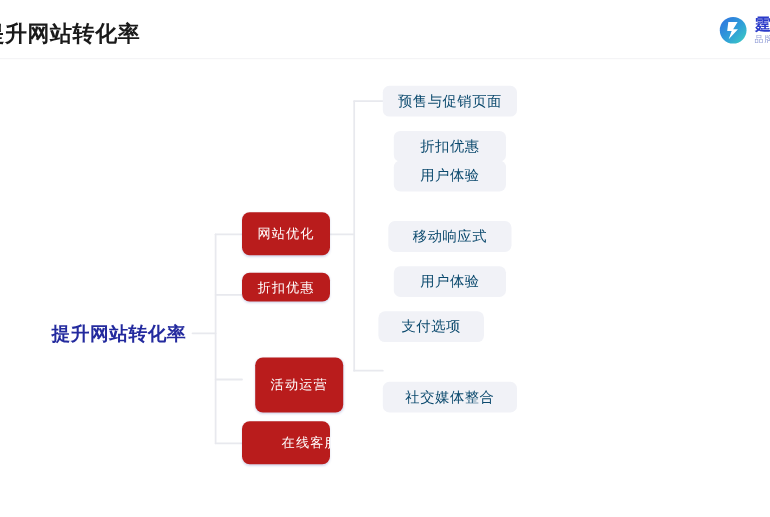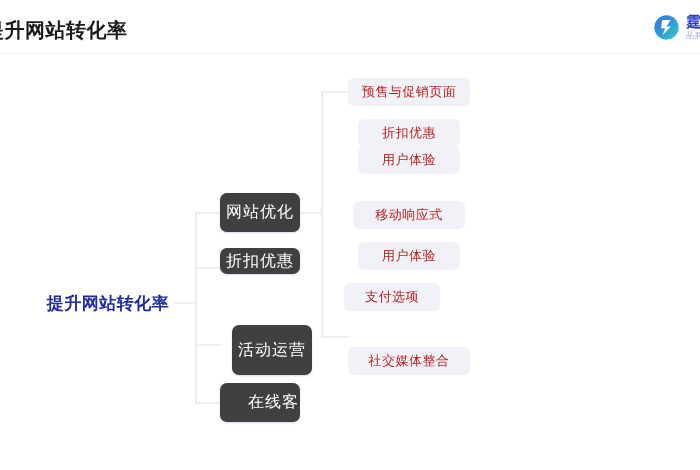--- a/index.html
+++ b/index.html
@@ -93,31 +93,31 @@
     justify-content: center;
     white-space: nowrap;
   }
   .node-root {
     font-size: 17px;
     font-weight: bold;
     color: #232a9e;
     letter-spacing: 0.5px;
   }
   .node-l2 {
-    background: #404040;
+    background: #b91c1c;
     color: #ffffff;
     border-radius: 7px;
-    font-size: 16px;
+    font-size: 12px;
     font-weight: 500;
     letter-spacing: 1px;
     box-shadow: 0 1px 2px rgba(30,40,150,0.18);
   }
   .node-l3 {
     background: #f1f2f7;
-    color: #b91c1c;
+    color: #0c4a6e;
     border-radius: 6px;
     font-size: 13px;
     letter-spacing: 0.5px;
   }
 </style>
 </head>
 <body>
 
 <div class="header">
   <div class="header-title">提升网站转化率</div>

